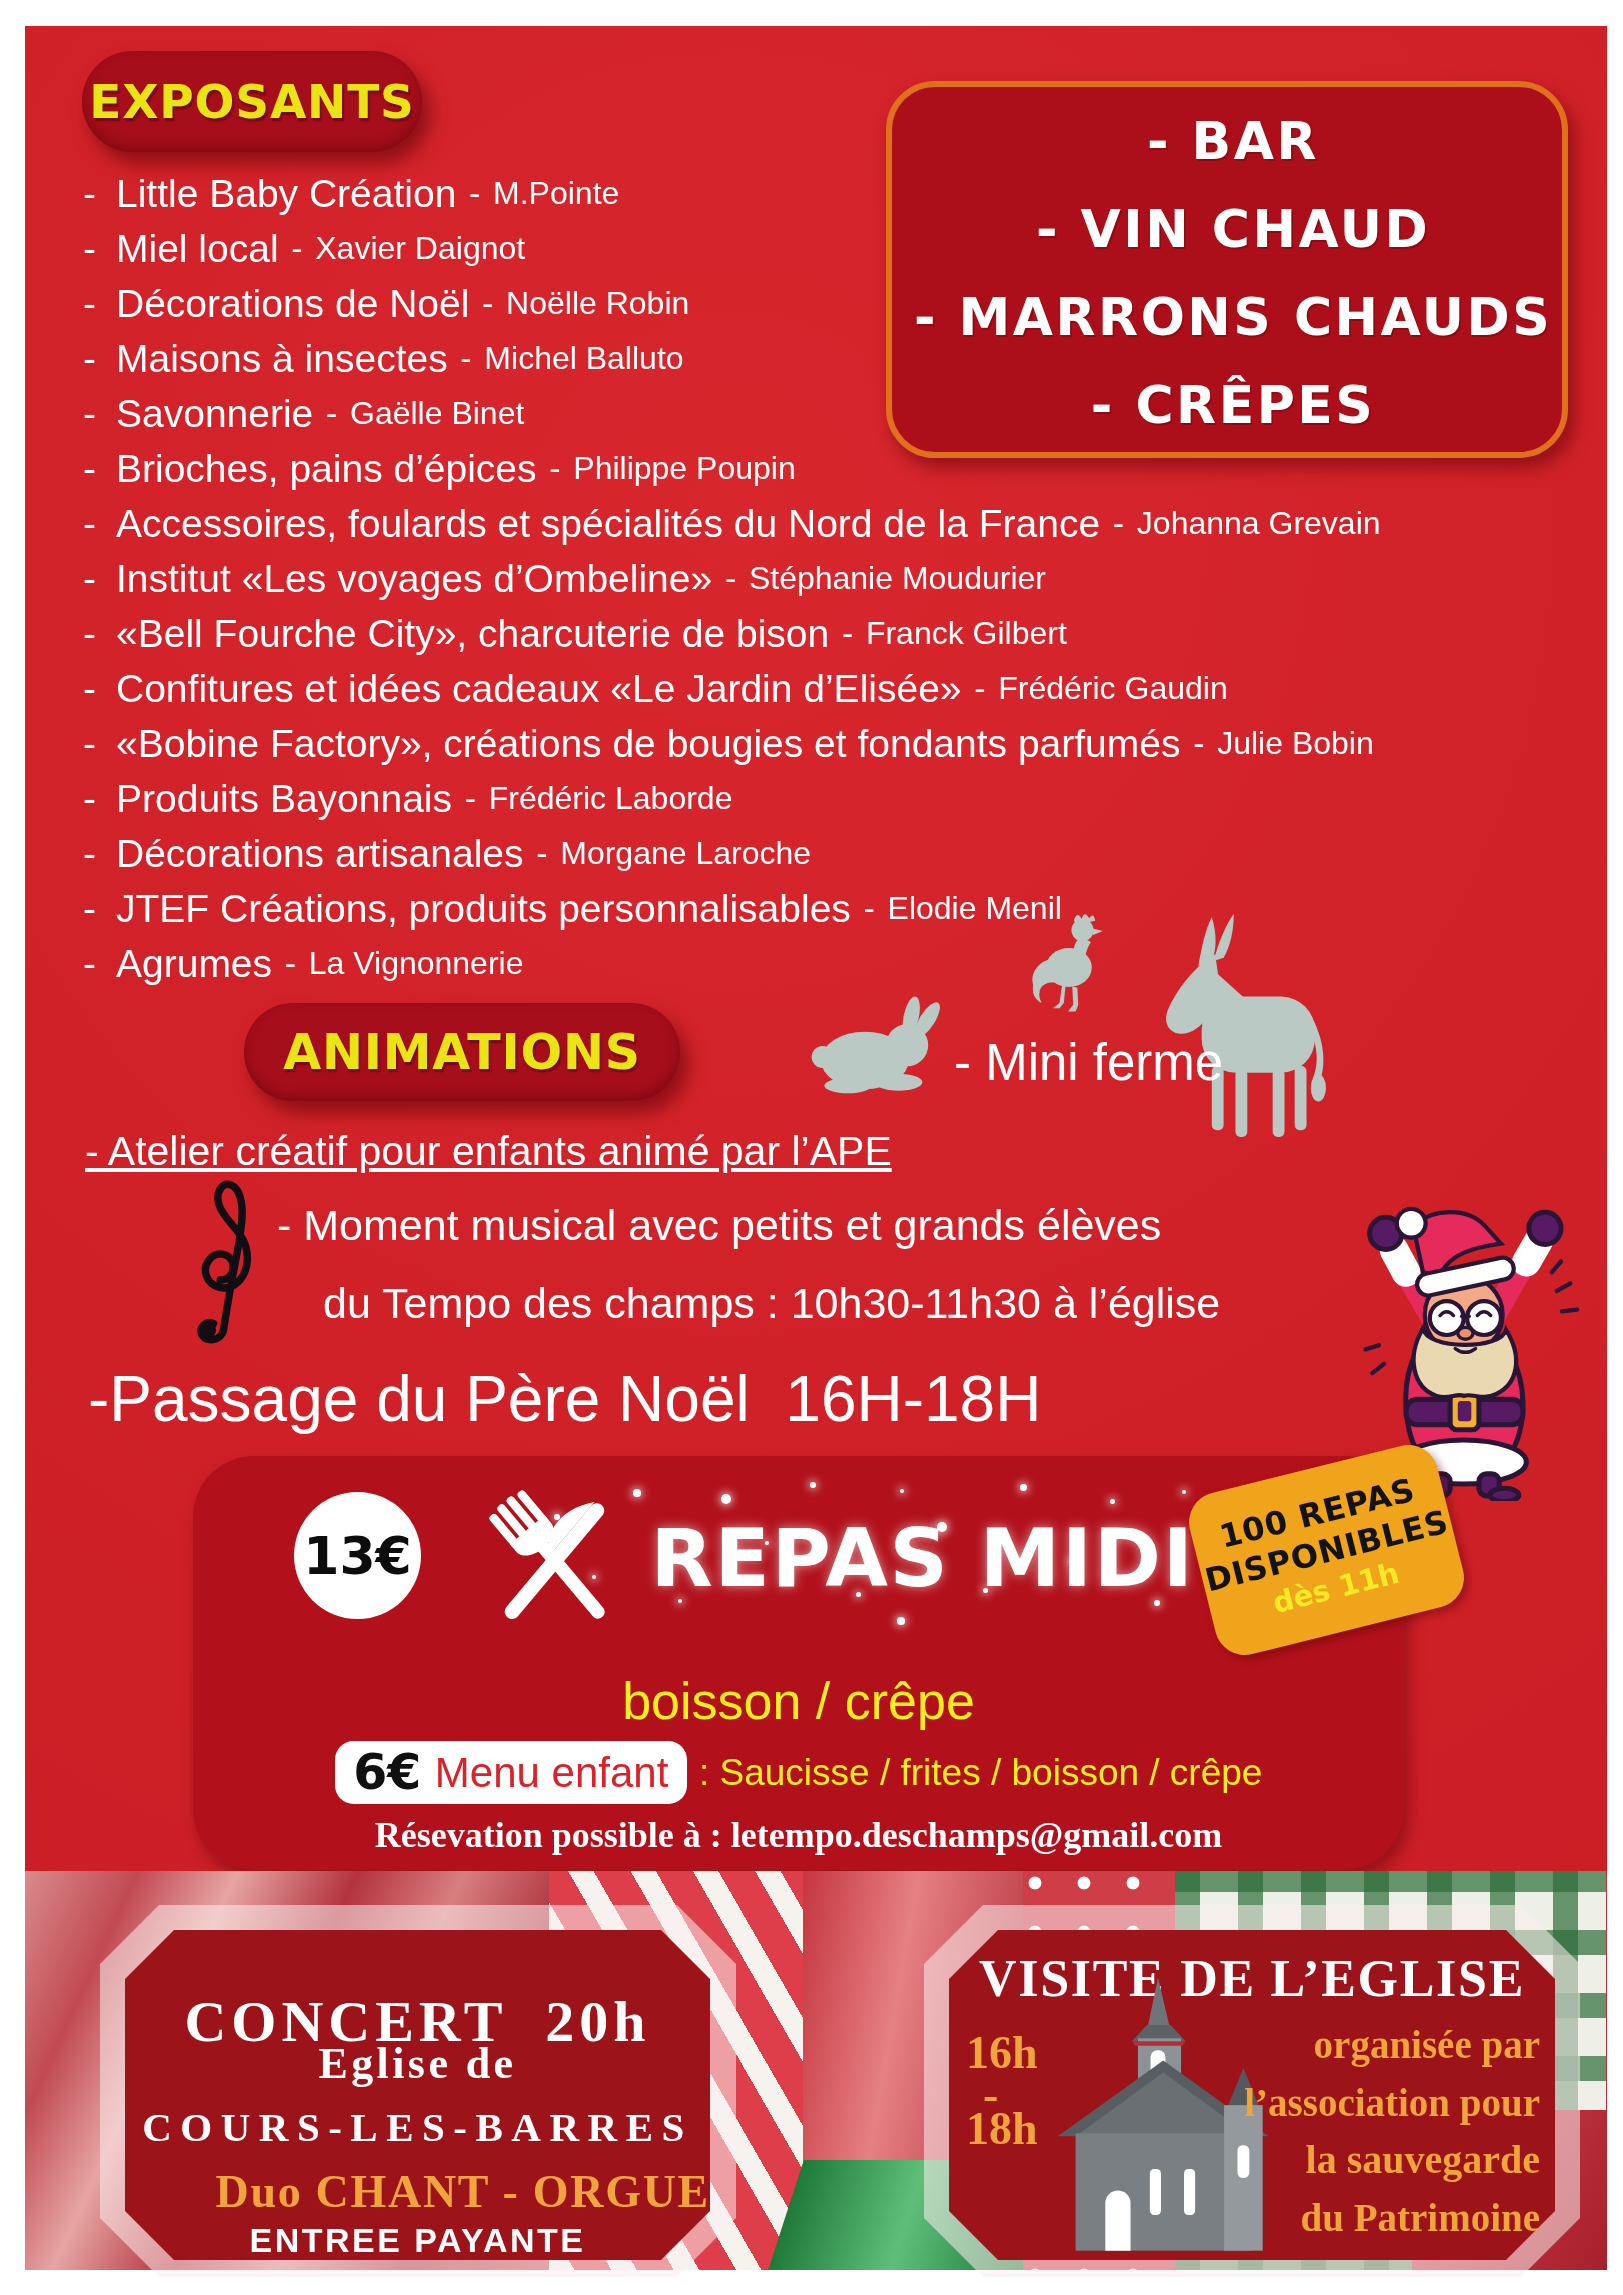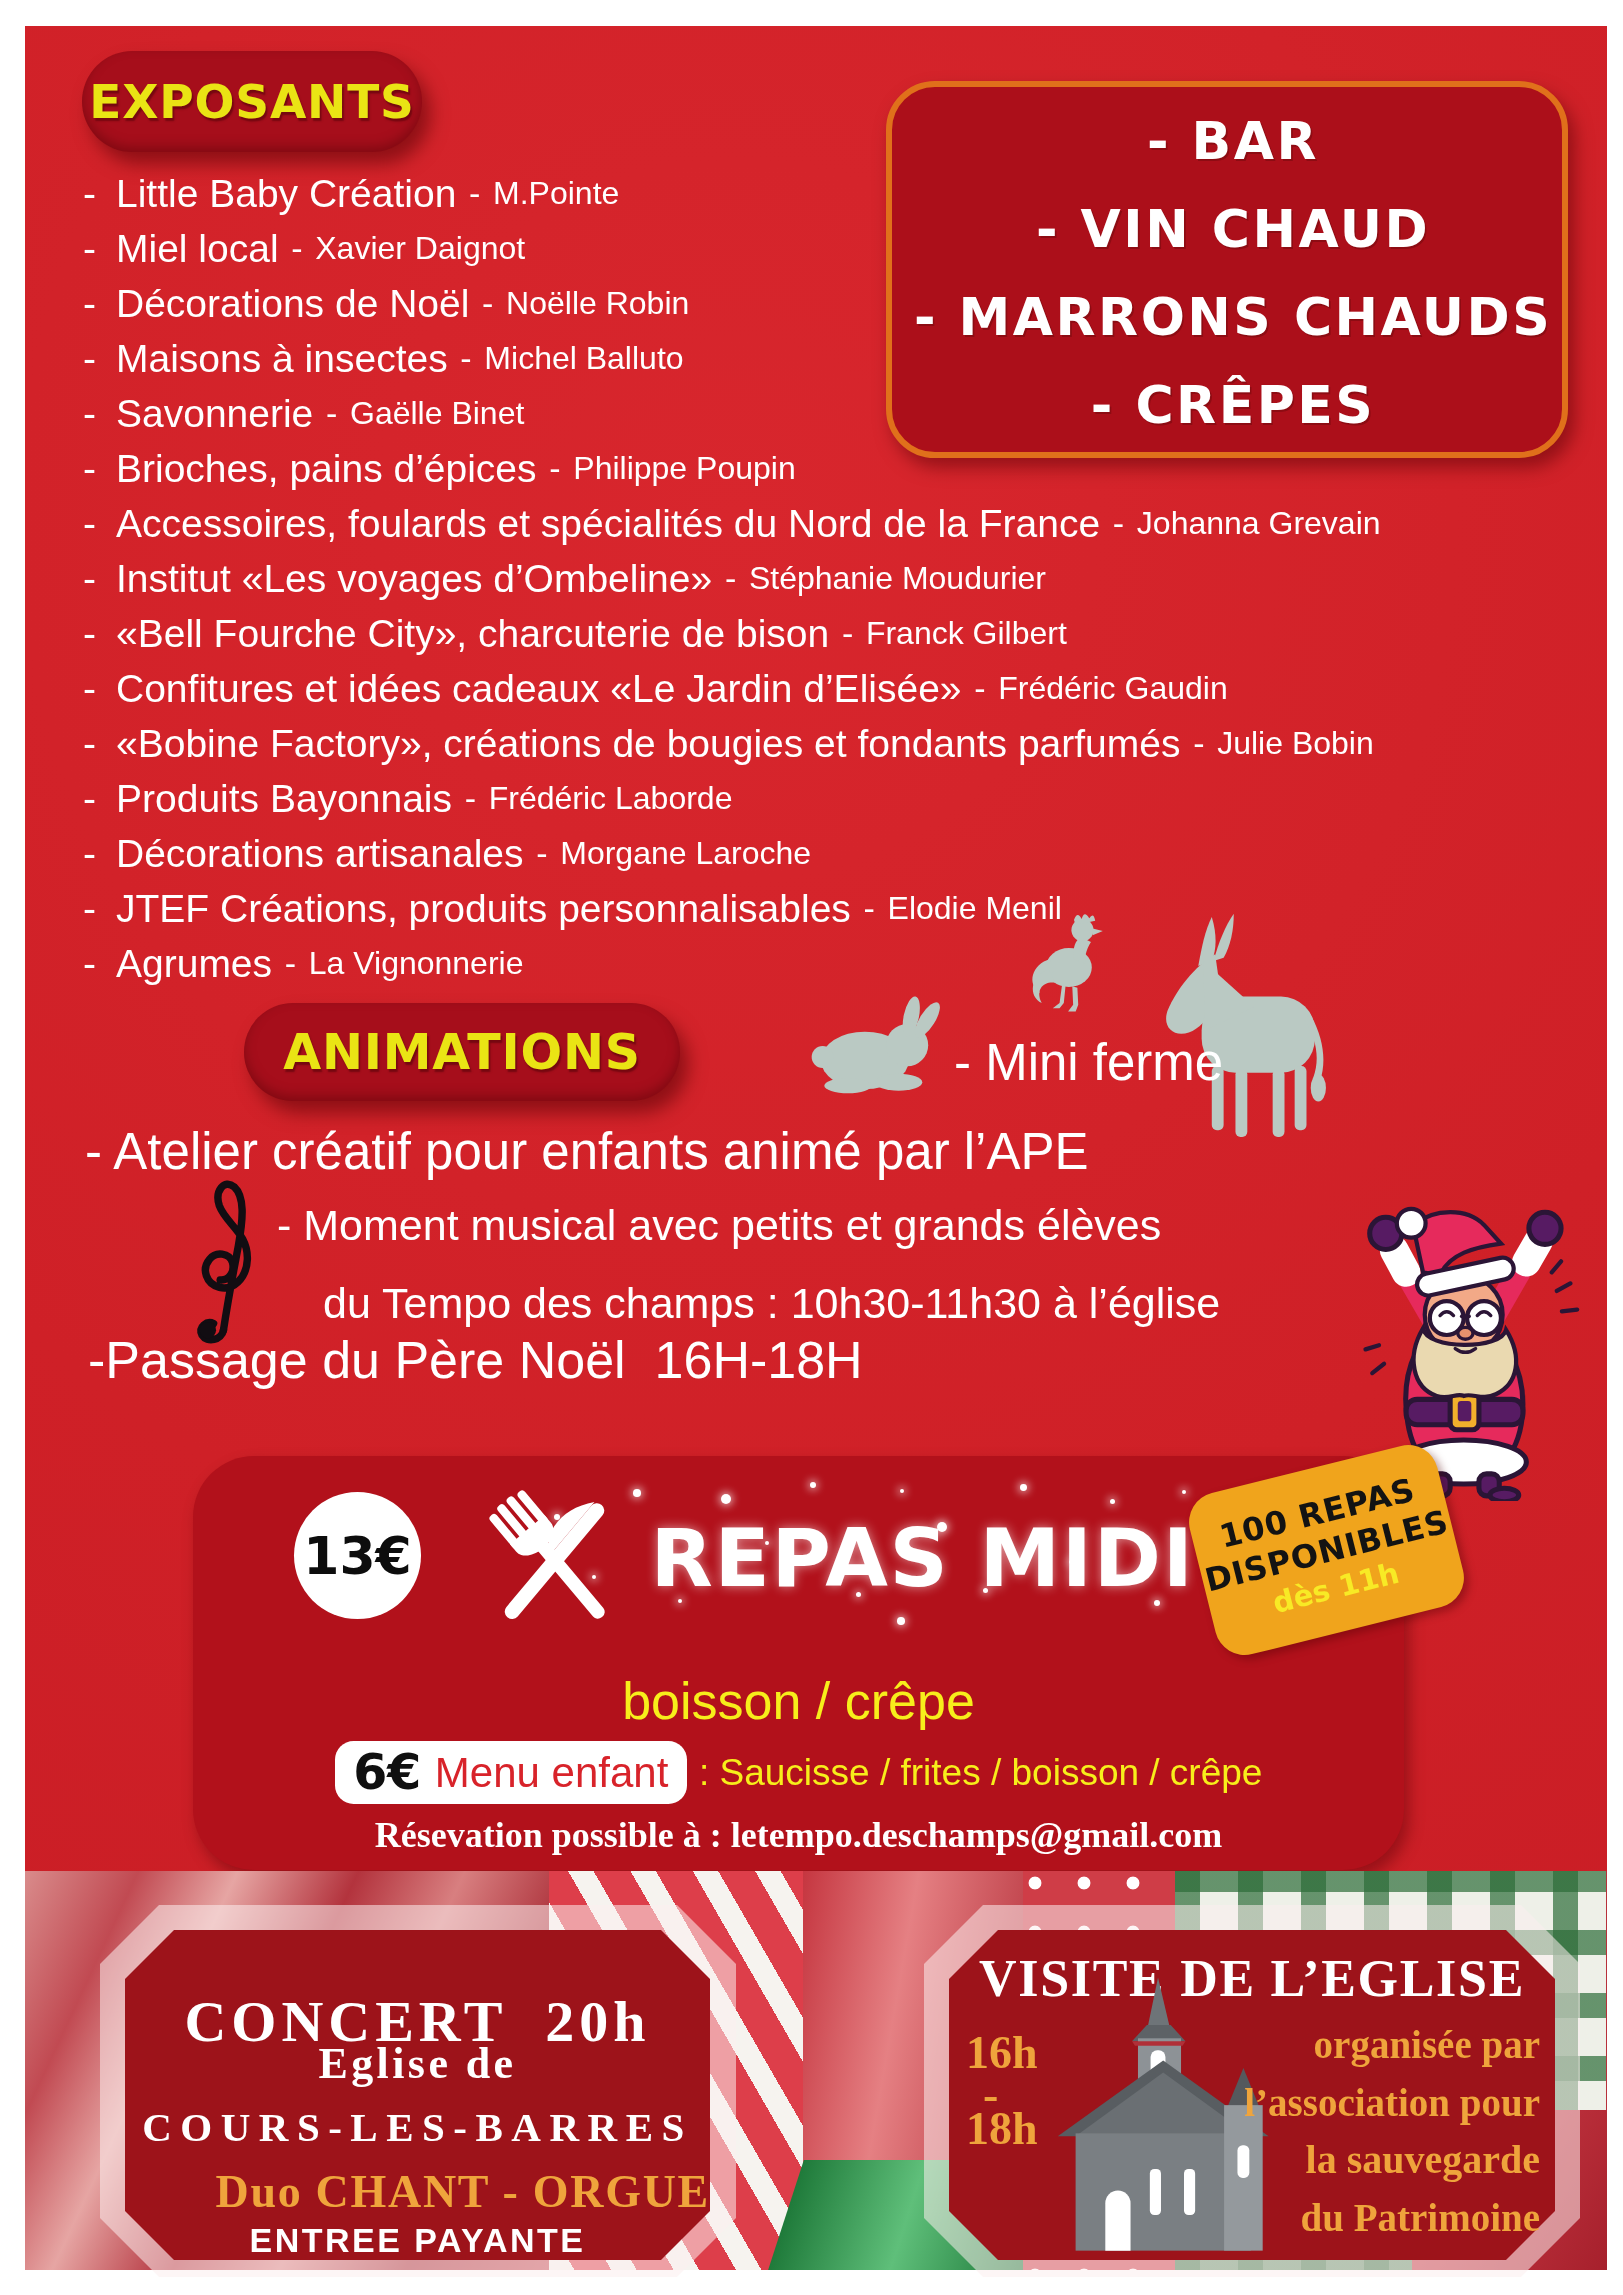--- a/index.html
+++ b/index.html
@@ -198,32 +198,32 @@
       <ellipse cx="226" cy="208" rx="9" ry="16"></ellipse>
       <rect x="100" y="182" width="14" height="76" rx="6"></rect>
       <rect x="128" y="186" width="14" height="80" rx="6"></rect>
       <rect x="172" y="186" width="14" height="80" rx="6"></rect>
       <rect x="198" y="182" width="14" height="76" rx="6"></rect>
     </g>
   </svg>
 
   <div class="abs wtext" style="left:954px;top:1025px;font-size:51px;line-height:76px;white-space:pre;">- Mini ferme</div>
 
-  <div class="abs wtext" style="left:85px;top:1122px;font-size:51px;line-height:59px;white-space:pre;">- Atelier créatif pour enfants animé par l’APE</div>
+  <div class="abs wtext" style="left:85px;top:1122px;font-size:41px;line-height:59px;white-space:pre;text-decoration:underline;">- Atelier créatif pour enfants animé par l’APE</div>
 
   <svg class="abs" style="left:188px;top:1172px;" width="80" height="173" viewBox="0 0 95 210">
     <path d="M42 192 C48 152 54 122 60 90 C66 56 68 30 55 18 C43 8 31 23 37 41 C45 63 72 74 71 106 C70 130 53 144 37 140 C21 136 15 118 25 106 C33 96 49 98 53 110 C56 122 48 132 38 131" fill="none" stroke="#120d12" stroke-width="9" stroke-linecap="round"></path>
     <path d="M42 192 C40 204 22 208 16 198 C11 188 22 180 30 184" fill="none" stroke="#120d12" stroke-width="9" stroke-linecap="round"></path>
     <circle cx="23" cy="192" r="10" fill="#120d12"></circle>
   </svg>
 
   <div class="abs wtext" style="left:277px;top:1196px;font-size:43px;line-height:59px;white-space:pre;">- Moment musical avec petits et grands élèves</div>
   <div class="abs wtext" style="left:323px;top:1274px;font-size:43px;line-height:59px;white-space:pre;">du Tempo des champs : 10h30-11h30 à l’église</div>
 
-  <div class="abs wtext" style="left:88px;top:1314px;font-size:52px;line-height:93px;white-space:pre;">-Passage du Père Noël  16H-18H</div>
+  <div class="abs wtext" style="left:88px;top:1353px;font-size:64px;line-height:93px;white-space:pre;">-Passage du Père Noël  16H-18H</div>
 
   <svg class="abs" style="left:1335px;top:1191px;" width="254" height="310" viewBox="0 0 300 366">
     <g stroke="#2b1536" stroke-width="6" stroke-linecap="round">
       <path d="M120 158 L76 82" stroke="#e62a5c" stroke-width="28"></path>
       <path d="M84 96 L70 70" stroke="#ffffff" stroke-width="34"></path>
       <circle cx="60" cy="50" r="19" fill="#571b63"></circle>
       <path d="M186 150 L232 70" stroke="#e62a5c" stroke-width="28"></path>
       <path d="M226 84 L240 60" stroke="#ffffff" stroke-width="34"></path>
       <circle cx="248" cy="44" r="19" fill="#571b63"></circle>
       <path d="M150 148 C98 158 76 214 86 274 C93 318 120 340 152 340 C188 340 216 314 221 268 C227 214 200 156 150 148 Z" fill="#e62a5c"></path>

